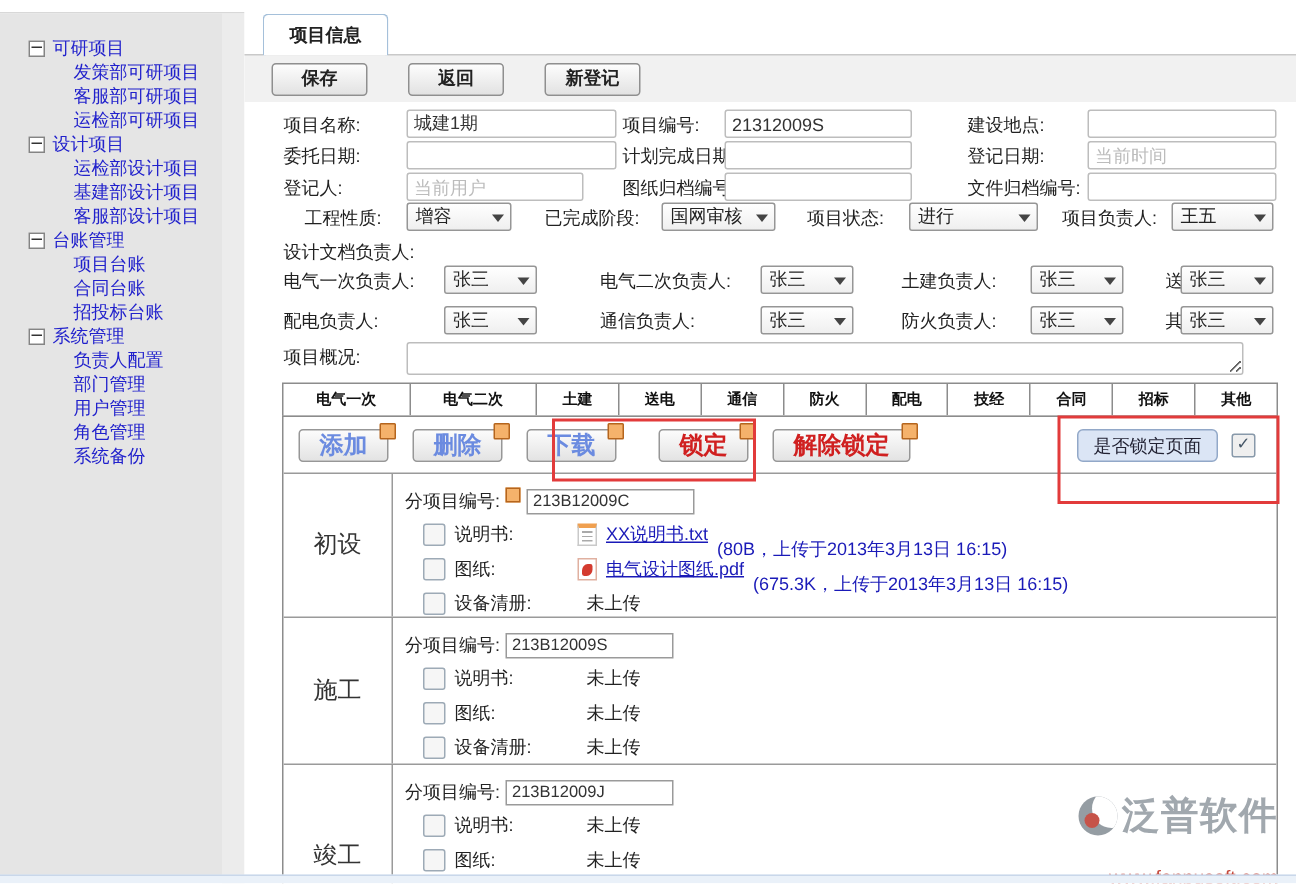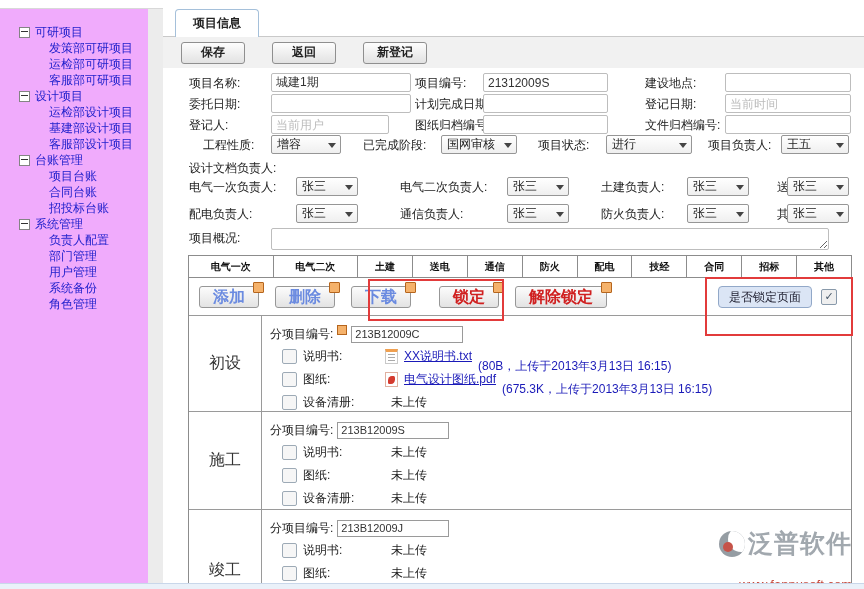--- a/index.html
+++ b/index.html
@@ -1,21 +1,21 @@
 <!DOCTYPE html>
 <html><head>
 <meta charset="utf-8">
 <style>
   html,body{margin:0;padding:0;}
   body{width:864px;height:589px;background:#fff;font-family:"Liberation Sans","DejaVu Sans",sans-serif;font-size:12px;color:#222;overflow:hidden;}
   #screen{position:relative;width:864px;height:589px;overflow:hidden;background:#fff;}
 
   
   .top-line{position:absolute;left:0;top:8px;width:163px;height:0;border-top:1px solid #d8d8d8;}
-  .sidebar{position:absolute;left:0;top:9px;width:148px;bottom:5px;background:#f0abfc;padding-top:15px;box-sizing:border-box;}
+  .sidebar{position:absolute;left:0;top:9px;width:148px;bottom:5px;background:#e5e5e5;padding-top:15px;box-sizing:border-box;}
   .tree{color:#2121cc;font-size:12px;}
   .tg{display:flex;align-items:center;gap:5px;padding-left:19px;height:16px;cursor:pointer;}
   .cbx{width:9px;height:9px;border:1px solid #848484;background:#fff;position:relative;flex:0 0 auto;}
   .cbx::after{content:"";position:absolute;left:1px;right:1px;top:3px;height:1px;background:#333;}
   .tc{padding-left:49px;height:16px;line-height:16px;cursor:pointer;white-space:nowrap;}
 
   .gutter{position:absolute;left:148px;top:9px;width:15px;bottom:0;background:#ececec;}
 
   
   .main{position:absolute;left:163px;top:0;width:701px;height:589px;background:#fff;}
@@ -87,22 +87,22 @@
 
   <div class="top-line"></div>
 
   <div class="sidebar">
     <div class="tree">
       <div class="tg">
           <span class="cbx"></span>
           <span>可研项目</span>
         </div>
       <div class="tc">发策部可研项目</div>
+      <div class="tc">客服部可研项目</div>
       <div class="tc">运检部可研项目</div>
-      <div class="tc">客服部可研项目</div>
       <div class="tg">
           <span class="cbx"></span>
           <span>设计项目</span>
         </div>
       <div class="tc">运检部设计项目</div>
       <div class="tc">基建部设计项目</div>
       <div class="tc">客服部设计项目</div>
       <div class="tg">
           <span class="cbx"></span>
           <span>台账管理</span>
@@ -110,22 +110,22 @@
       <div class="tc">项目台账</div>
       <div class="tc">合同台账</div>
       <div class="tc">招投标台账</div>
       <div class="tg">
           <span class="cbx"></span>
           <span>系统管理</span>
         </div>
       <div class="tc">负责人配置</div>
       <div class="tc">部门管理</div>
       <div class="tc">用户管理</div>
+      <div class="tc">角色管理</div>
       <div class="tc">系统备份</div>
-      <div class="tc">角色管理</div>
     </div>
   </div>
 
   <div class="gutter"></div>
 
   <div class="main">
 
     <div class="main-tab">项目信息</div>
 
     <div class="btn-strip">

